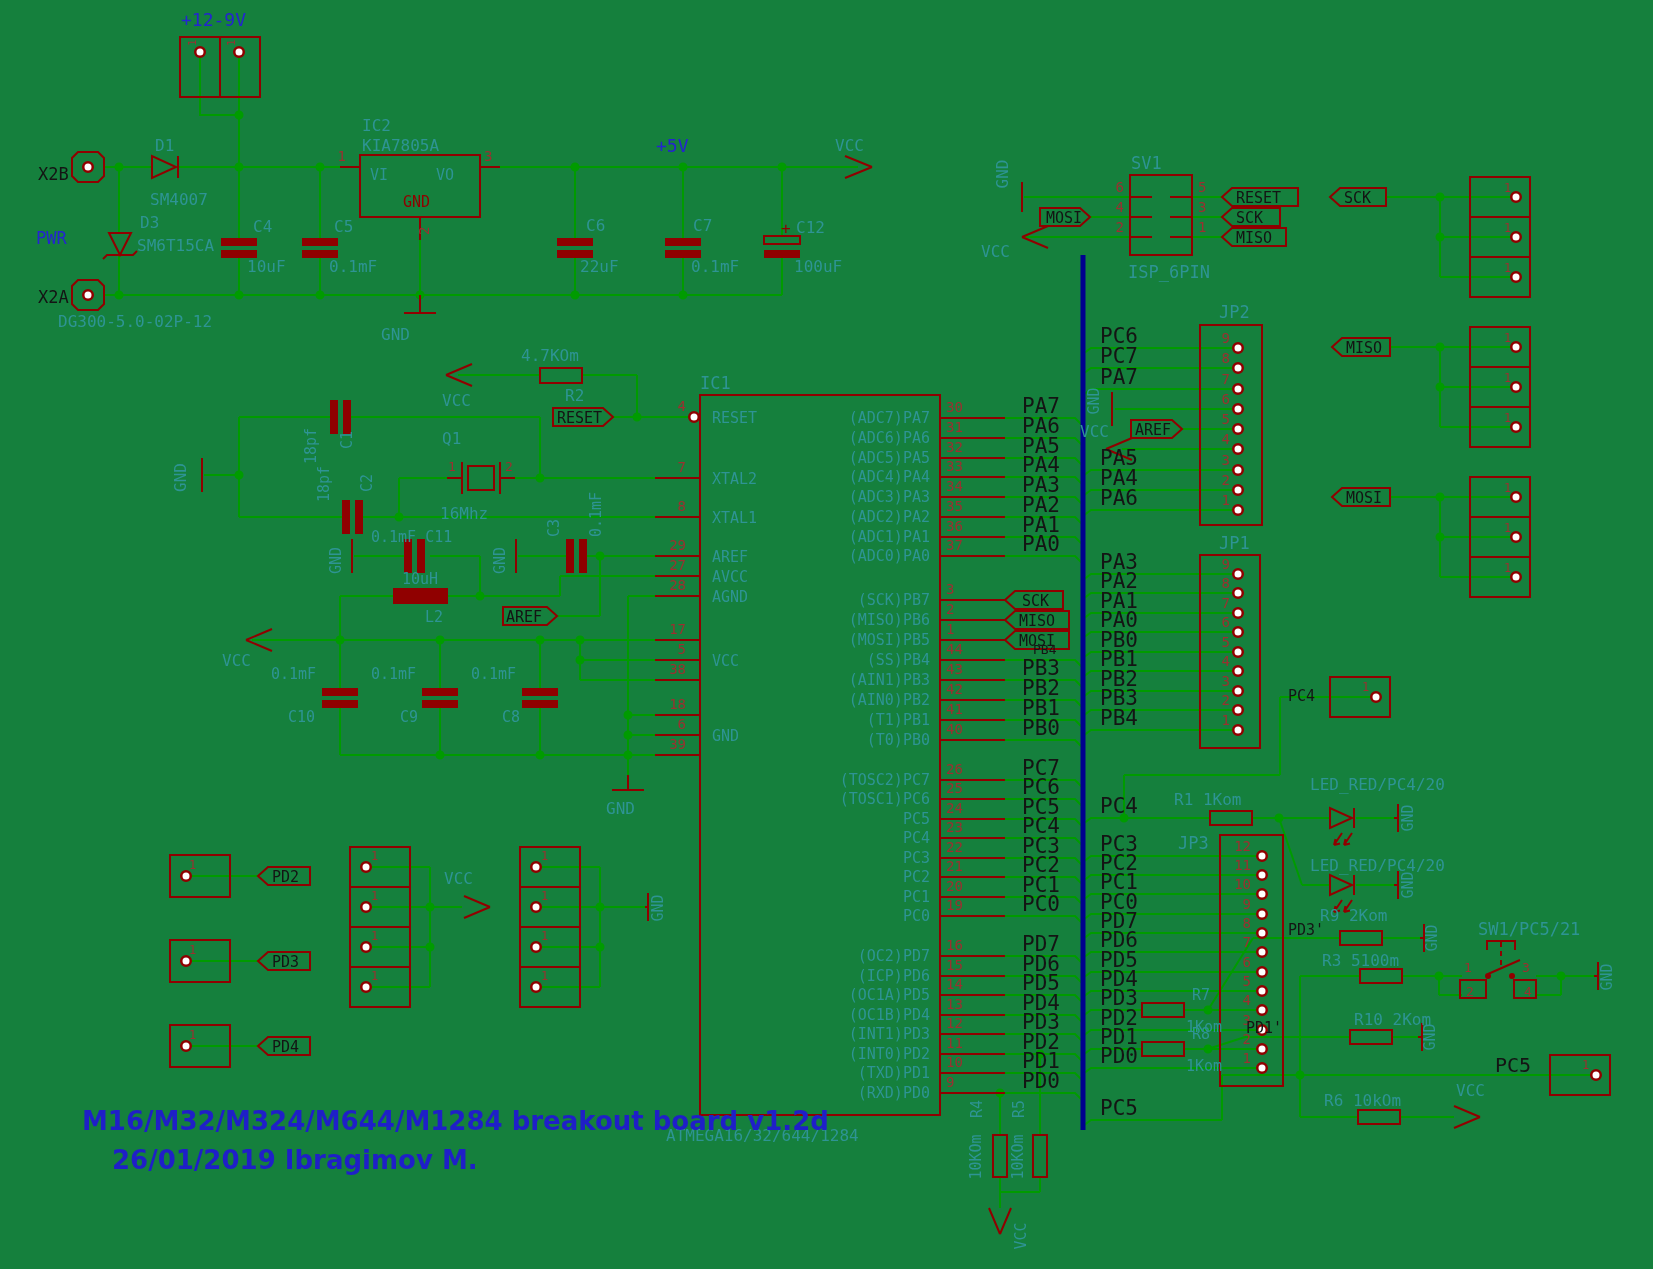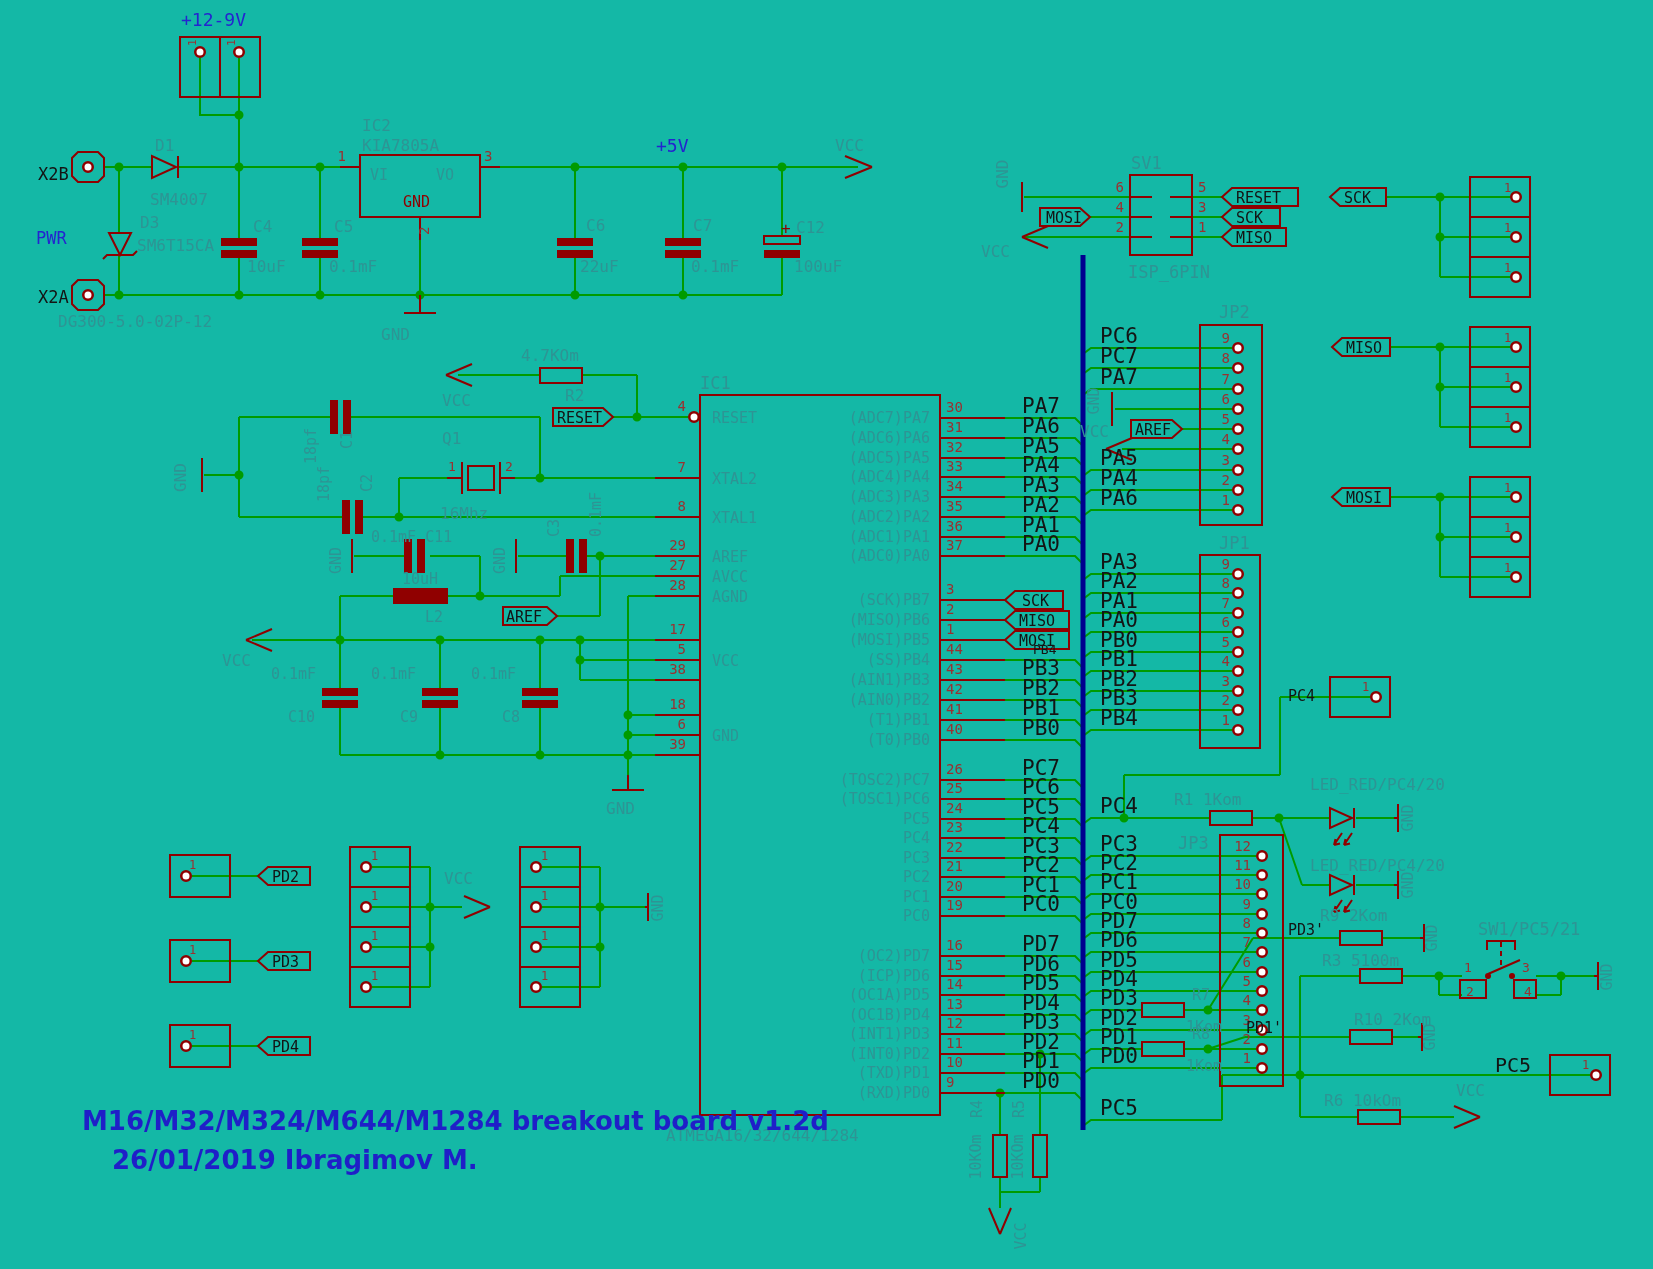--- a/index.html
+++ b/index.html
@@ -1,16 +1,16 @@
 <!DOCTYPE html>
 <html><head>
 <meta charset="utf-8">
 <style>
   html,body{margin:0;padding:0;background:#fff;}
-  .stage{position:relative;width:1653px;height:1269px;background:#14b8a6;overflow:hidden;}
+  .stage{position:relative;width:1653px;height:1269px;background:#15803d;overflow:hidden;}
   svg text{font-family:"DejaVu Sans Mono","Liberation Mono",monospace;}
   svg text.sans{font-family:"DejaVu Sans","Liberation Sans",sans-serif;}
   path{vector-effect:non-scaling-stroke;}
 </style>
 </head>
 <body>
 
 <div class="stage">
 <svg width="1653" height="1269" viewBox="0 0 1653 1269" xmlns="http://www.w3.org/2000/svg">
 

